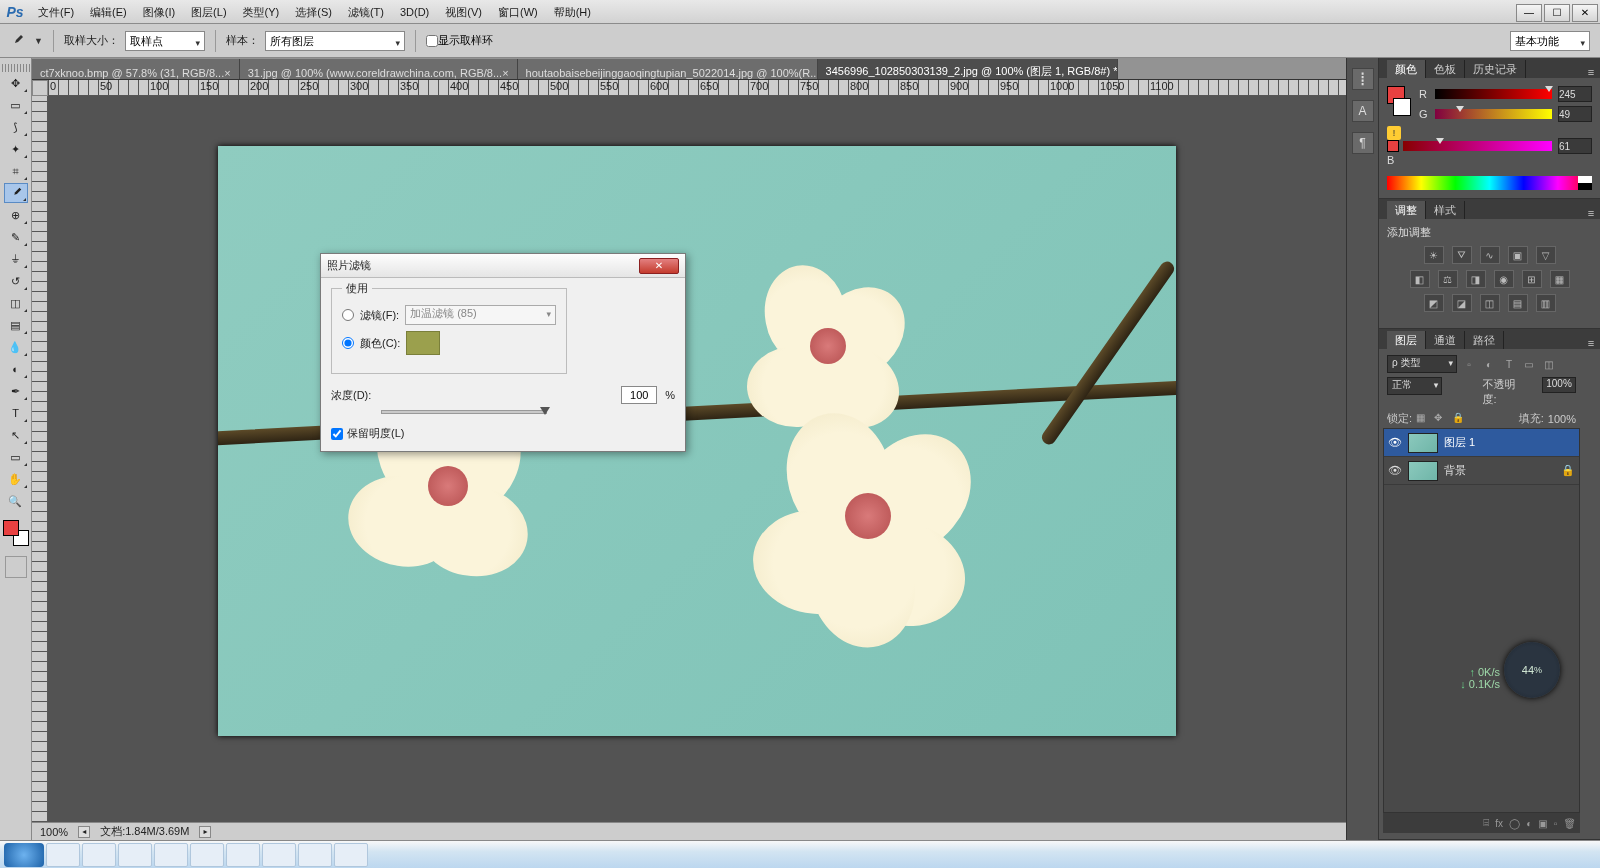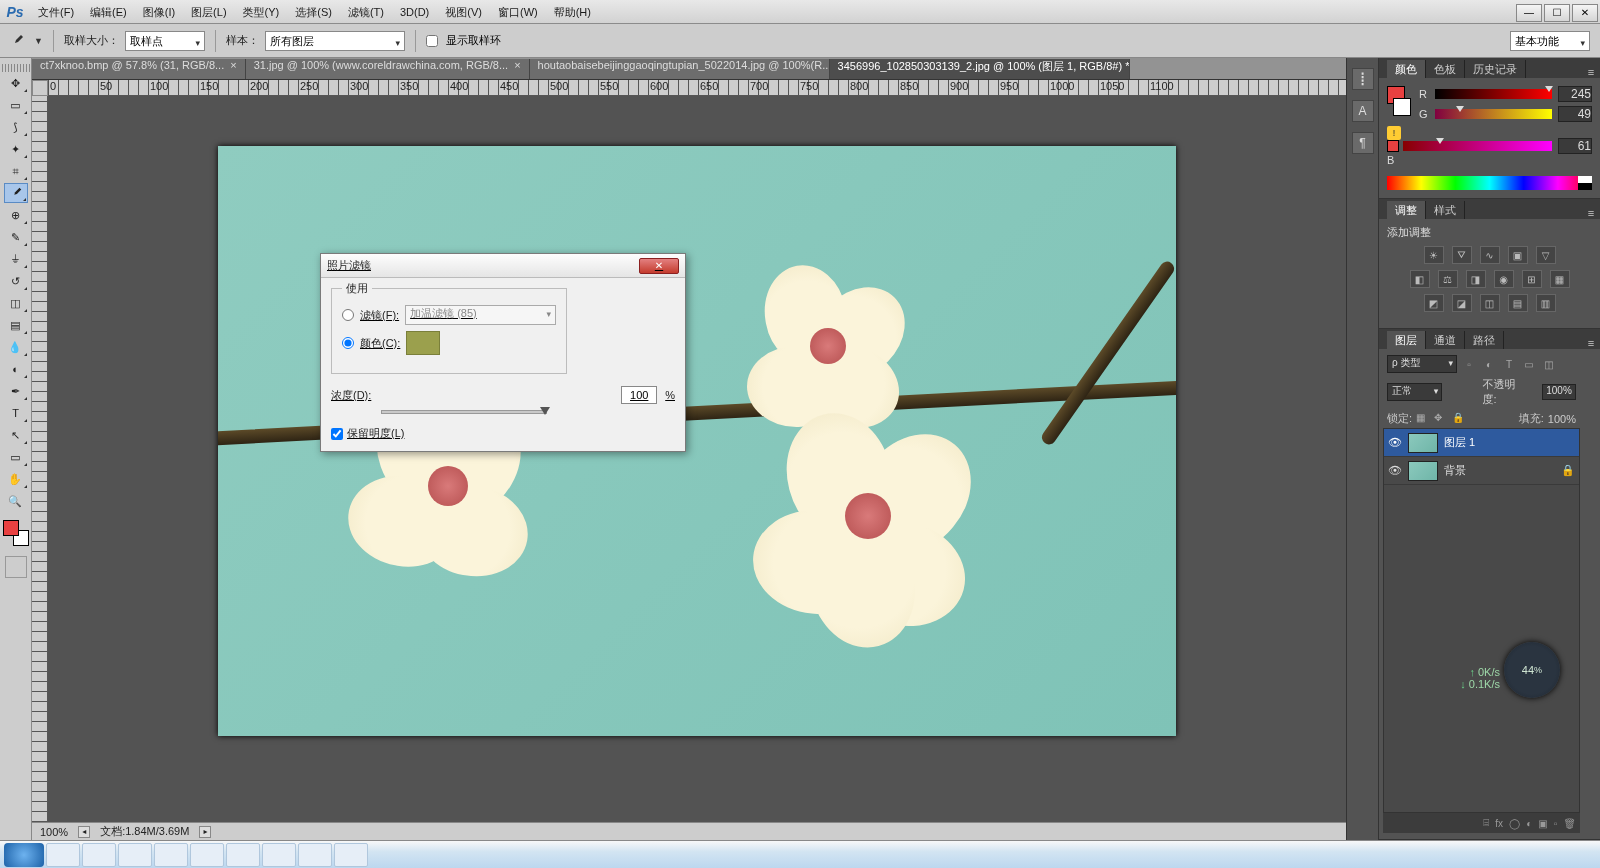--- a/index.html
+++ b/index.html
@@ -11,21 +11,21 @@
 .menu-item { padding: 0 8px; color: #1a1a1a; cursor: default; line-height: 24px; }
 .window-controls { margin-left: auto; display: flex; }
 .win-btn { width: 26px; height: 18px; margin: 2px 2px 0 0; border: 1px solid #888; background: linear-gradient(#f5f5f5,#d5d5d5); display: flex; align-items: center; justify-content: center; font-size: 10px; }
 
 
 .options-bar { height: 34px; background: #cdcdcd; display: flex; align-items: center; border-bottom: 1px solid #888; padding-left: 6px; gap: 6px; }
 .tool-icon-small { width: 22px; height: 22px; display:flex; align-items:center; justify-content:center; }
 .opt-label { color: #222; }
 .opt-select { height: 20px; border: 1px solid #888; background: #fff; padding: 0 18px 0 4px; position: relative; min-width: 80px; line-height: 18px; }
 .opt-select::after { content: "▾"; position: absolute; right: 4px; top: 2px; font-size: 9px; color: #333; }
-.opt-check { display: flex; align-items: center; gap: 8px; }
+.opt-check { display: flex; align-items: center; gap: 0; }
 .opt-check input { width: 12px; height: 12px; }
 .opt-divider { width:1px; height:22px; background:#999; margin:0 4px; }
 .workspace-sel { margin-left: auto; margin-right: 10px; }
 
 
 .main { display: flex; height: calc(868px - 24px - 34px - 28px); }
 
 
 .toolbox { width: 32px; background: #cdcdcd; border-right: 1px solid #888; display: flex; flex-direction: column; align-items: center; padding-top: 6px; gap: 0; }
 .toolbox .grip { width:28px; height:8px; background:repeating-linear-gradient(90deg,#888 0 1px,transparent 1px 3px);}
@@ -33,41 +33,41 @@
 .toolbox .tool.selected { background: #a8c6ea; border:1px solid #5a8bc4; }
 .tool .corner { position:absolute; right:1px; bottom:1px; width:0;height:0;border-left:3px solid transparent;border-bottom:3px solid #333;}
 .toolbox .swatches { margin-top:8px; position:relative; width:26px; height:26px; }
 .swatches .fg { position:absolute; left:0; top:0; width:16px; height:16px; background:#e84141; border:1px solid #000; }
 .swatches .bg { position:absolute; right:0; bottom:0; width:16px; height:16px; background:#fff; border:1px solid #000; }
 .toolbox .mask-mode { margin-top:10px; width:22px; height:22px; border:1px solid #999;}
 
 
 .doc-area { flex: 1; background: #4d4d4d; display: flex; flex-direction: column; position: relative; }
 .doc-tabs { height: 22px; background: #939393; display: flex; align-items: flex-end; border-bottom:1px solid #333;}
-.doc-tab { height: 20px; background: #6d6d6d; color: #ddd; padding: 0 8px; display: flex; align-items: flex-start; gap: 6px; border-right: 1px solid #444; max-width:300px; white-space:nowrap; overflow:hidden; font-size:10px;}
+.doc-tab { height: 20px; background: #6d6d6d; color: #ddd; padding: 0 8px; display: flex; align-items: flex-end; border-right: 1px solid #444; max-width:300px; white-space:nowrap; overflow:hidden; font-size:10px;}
 .doc-tab.active { background: #4d4d4d; color: #fff; }
 .doc-tab .close { font-size: 11px; }
 .ruler-h { height: 16px; background: #cdcdcd; border-bottom: 1px solid #555; position:relative; overflow:hidden; margin-left:16px;}
 .ruler-h .ticks { position:absolute; left:0; right:0; height:100%; background:repeating-linear-gradient(90deg,#555 0 1px,transparent 1px 10px);}
 .ruler-h .nums { position:absolute; left:0; top:0; display:flex; font-size:8px; color:#222;}
 .ruler-h .nums span { width:50px; text-align:left; padding-left:2px;}
 .ruler-corner { position:absolute; left:0; top:22px; width:16px; height:16px; background:#cdcdcd; border:1px solid #888;}
 .doc-body { flex:1; display:flex; }
 .ruler-v { width:16px; background:#cdcdcd; border-right:1px solid #555; background-image:repeating-linear-gradient(0deg,#555 0 1px,transparent 1px 10px);}
 .canvas-wrap { flex:1; background:#535353; overflow:hidden; position:relative; display:flex; align-items:flex-start; justify-content:center; padding-top:50px;}
 .canvas { width:958px; height:590px; background:linear-gradient(135deg,#8fccc0 0%,#7fc3b7 100%); box-shadow:0 0 6px #000; position:relative; overflow:hidden;}
 
 
 .branch { position:absolute; height:14px; background:linear-gradient(#5c4a28,#2e2414); border-radius:7px;}
 .flower { position:absolute; width:180px; height:180px; }
 .flower .petal { position:absolute; width:90px; height:110px; background:radial-gradient(circle at 50% 60%, #fbf4da 60%, #f2e9c7 100%); border-radius:50% 50% 48% 48%; }
 .flower .center { position:absolute; left:70px; top:70px; width:40px; height:40px; background:radial-gradient(#d97a7a,#b54f4f); border-radius:50%;}
 
 
-.dialog { position:absolute; left:272px; top:157px; width:366px; background:#f0f0f0; border:1px solid #7a7a7a; box-shadow:2px 2px 8px rgba(0,0,0,.4);text-decoration:underline; }
+.dialog { position:absolute; left:272px; top:157px; width:366px; background:#f0f0f0; border:1px solid #7a7a7a; box-shadow:2px 2px 8px rgba(0,0,0,.4); }
 .dlg-title { height:24px; background:linear-gradient(#fdfdfd,#e5e5e5); display:flex; align-items:center; padding:0 6px; border-bottom:1px solid #bbb;}
 .dlg-title .txt { flex:1; color:#222; }
 .dlg-close { width:40px; height:16px; background:linear-gradient(#e38080,#c43b2d); color:#fff; display:flex; align-items:center; justify-content:center; font-size:10px; border:1px solid #8b2020; border-radius:2px;}
 .dlg-body { padding:10px; position:relative;}
 .fieldset { border:1px solid #bcbcbc; padding:10px 10px 12px 10px; position:relative; margin-bottom:12px; width:236px;}
 .fieldset .legend { position:absolute; top:-8px; left:10px; background:#f0f0f0; padding:0 4px; color:#222;}
 .radio-row { display:flex; align-items:center; gap:6px; margin:6px 0; color:#222;}
 .radio-row input[type=radio]{ width:12px; height:12px;}
 .dlg-select { flex:1; height:20px; border:1px solid #aaa; background:#f6f6f6; padding:0 4px; color:#888; position:relative; width:134px;}
 .dlg-select::after { content:"▾"; position:absolute; right:4px; top:3px; font-size:9px; color:#888;}
@@ -97,37 +97,37 @@
 .ptab.active { background:#535353; color:#fff;margin-left:8px;}
 .ptab-menu { margin-left:auto; width:18px; text-align:center; color:#ccc;}
 .color-panel-body { padding:8px; }
 .color-main-swatch { float:left; width:24px; height:34px; margin-right:8px;}
 .color-main-swatch .f { width:18px; height:18px; background:#e84040; border:1px solid #000;}
 .color-main-swatch .b { width:18px; height:18px; background:#fff; border:1px solid #000; margin-top:-6px; margin-left:6px;}
 .rgb-row { display:flex; align-items:center; gap:6px; margin-bottom:4px;}
 .rgb-row .lbl { width:10px; color:#ddd;}
 .rgb-row .bar { flex:1; height:10px; position:relative;}
 .rgb-row .bar .tri { position:absolute; top:-3px; width:0;height:0;border-left:4px solid transparent;border-right:4px solid transparent;border-top:6px solid #ddd;}
-.rgb-row input { width:34px; height:16px; border:1px solid #222; background:#3a3a3a; color:#ddd; text-align:right; font-size:12px;}
+.rgb-row input { width:34px; height:16px; border:1px solid #222; background:#3a3a3a; color:#ddd; text-align:left; font-size:10px;}
 .warn-ico { width:14px; height:14px; background:#ffcc33; display:inline-flex; align-items:center; justify-content:center; color:#333; font-size:9px; border-radius:2px; margin-right:2px;}
 .sq-ico { width:12px; height:12px; background:#e84040; border:1px solid #000; display:inline-block;}
 .spectrum { height:14px; margin-top:6px; background:linear-gradient(90deg,#f00,#ff0,#0f0,#0ff,#00f,#f0f,#f00); position:relative;}
 .spectrum .w { position:absolute; right:0; top:0; width:14px; height:7px; background:#fff;}
 .spectrum .k { position:absolute; right:0; bottom:0; width:14px; height:7px; background:#000;}
 
 .adjust-body { padding:6px 8px 10px 8px; color:#ddd;}
 .adjust-row { display:flex; gap:8px; margin:6px 0; justify-content:center;}
 .adjust-row .a { width:20px; height:18px; background:#444; border:1px solid #666; color:#bbb; display:flex; align-items:center; justify-content:center; font-size:10px;}
 
 .layers-body { padding:4px 20px 6px 4px; }
 .layers-toolbar { display:flex; align-items:center; gap:4px; padding:2px 4px;}
 .layers-toolbar .sel { flex:0 0 auto; height:18px; border:1px solid #222; background:#3a3a3a; color:#ddd; padding:0 14px 0 4px; position:relative; width:70px; font-size:10px;}
 .layers-toolbar .sel::after{content:"▾"; position:absolute; right:3px; top:2px; font-size:9px;}
 .layers-toolbar .ico { width:16px; height:16px; color:#aaa; display:flex; align-items:center; justify-content:center; font-size:10px;}
-.layers-opts { display:flex; align-items:center; gap:20px; padding:2px 4px; color:#ccc; font-size:10px;}
+.layers-opts { display:flex; align-items:flex-start; gap:20px; padding:2px 4px; color:#ccc; font-size:10px;}
 .layers-opts .sel { height:18px; border:1px solid #222; background:#3a3a3a; color:#ddd; padding:0 14px 0 4px; position:relative; width:62px; font-size:10px;}
 .layers-opts .sel::after{content:"▾";position:absolute;right:3px;top:2px;font-size:9px;}
 .layers-opts .pct { width:40px; height:16px; border:1px solid #222; background:#3a3a3a; color:#ddd; text-align:center; font-size:10px;}
 .layers-lock { display:flex; align-items:center; gap:4px; padding:2px 4px; color:#ccc; font-size:10px;}
 .layers-lock .ico { width:14px; height:14px; color:#aaa; font-size:10px;}
 .layer-list { border:1px solid #333; background:#494949; min-height:260px;}
 .layer-row { height:28px; display:flex; align-items:center; gap:6px; padding:0 4px; border-bottom:1px solid #3a3a3a; color:#ddd;}
 .layer-row.active { background:#2e5a9e; color:#fff;}
 .layer-row .eye { width:14px; text-align:center;}
 .layer-row .thumb { width:30px; height:20px; background:linear-gradient(135deg,#8bc9bd,#6fb5a8); border:1px solid #222;}

